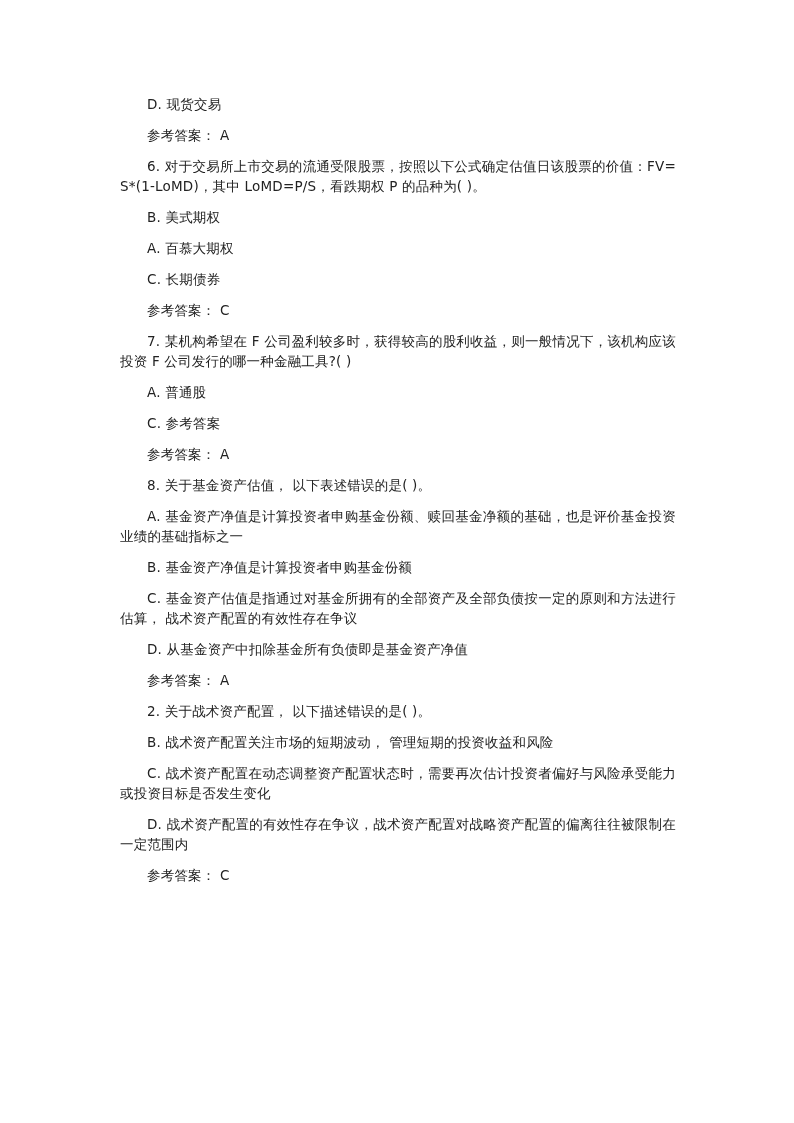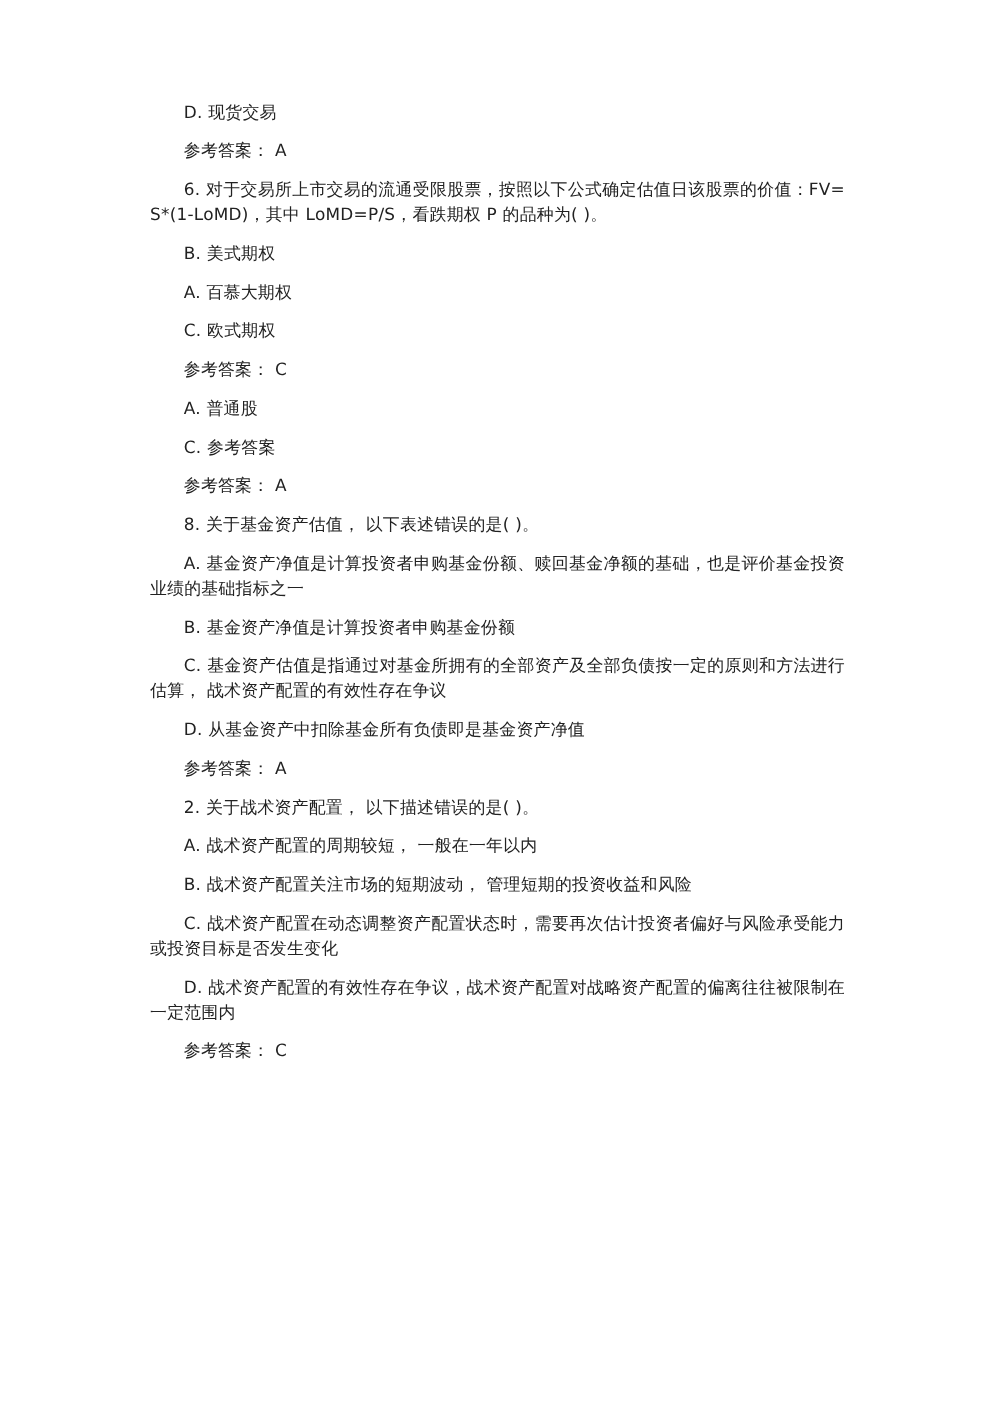--- a/index.html
+++ b/index.html
@@ -11,21 +11,21 @@
       width: 794px;
       height: 1123px;
       position: relative;
       overflow: hidden;
       font-family: "DejaVu Sans", "Liberation Sans", sans-serif;
       color: #222222;
     }
     .page {
       position: absolute;
       left: 120px;
-      top: 80px;
+      top: 94px;
       width: 556px;
     }
     .para {
       font-size: 13.5px;
       line-height: 20px;
       text-indent: 27px;
       margin: 0 0 11px 0;
       letter-spacing: 0.2px;
       word-break: break-all;
       text-align: justify;
@@ -35,33 +35,33 @@
 </head>
 <body>
 
 <div class="page">
   <p class="para">D. 现货交易</p>
   <p class="para answer">参考答案： A</p>
 
   <p class="para">6. 对于交易所上市交易的流通受限股票，按照以下公式确定估值日该股票的价值：FV=S*(1-LoMD)，其中 LoMD=P/S，看跌期权 P 的品种为( )。</p>
   <p class="para">B. 美式期权</p>
   <p class="para">A. 百慕大期权</p>
-  <p class="para">C. 欧式期权</p>
+  <p class="para">C. 长期债券</p>
   <p class="para answer">参考答案： C</p>
 
+  <p class="para">7. 某机构希望在 F 公司盈利较多时，获得较高的股利收益，则一般情况下，该机构应该投资 F 公司发行的哪一种金融工具?( )</p>
   <p class="para">A. 普通股</p>
   <p class="para">C. 参考答案</p>
   <p class="para answer">参考答案： A</p>
 
   <p class="para">8. 关于基金资产估值， 以下表述错误的是( )。</p>
   <p class="para">A. 基金资产净值是计算投资者申购基金份额、赎回基金净额的基础，也是评价基金投资业绩的基础指标之一</p>
   <p class="para">B. 基金资产净值是计算投资者申购基金份额</p>
   <p class="para">C. 基金资产估值是指通过对基金所拥有的全部资产及全部负债按一定的原则和方法进行估算， 战术资产配置的有效性存在争议</p>
   <p class="para">D. 从基金资产中扣除基金所有负债即是基金资产净值</p>
   <p class="para answer">参考答案： A</p>
 
   <p class="para">2. 关于战术资产配置， 以下描述错误的是( )。</p>
-  <p class="para">A. 战术资产配置的周期较短， 一般在一年以内</p>
   <p class="para">B. 战术资产配置关注市场的短期波动， 管理短期的投资收益和风险</p>
   <p class="para">C. 战术资产配置在动态调整资产配置状态时，需要再次估计投资者偏好与风险承受能力或投资目标是否发生变化</p>
   <p class="para">D. 战术资产配置的有效性存在争议，战术资产配置对战略资产配置的偏离往往被限制在一定范围内</p>
   <p class="para answer">参考答案： C</p>
 </div>
 
 </body></html>

